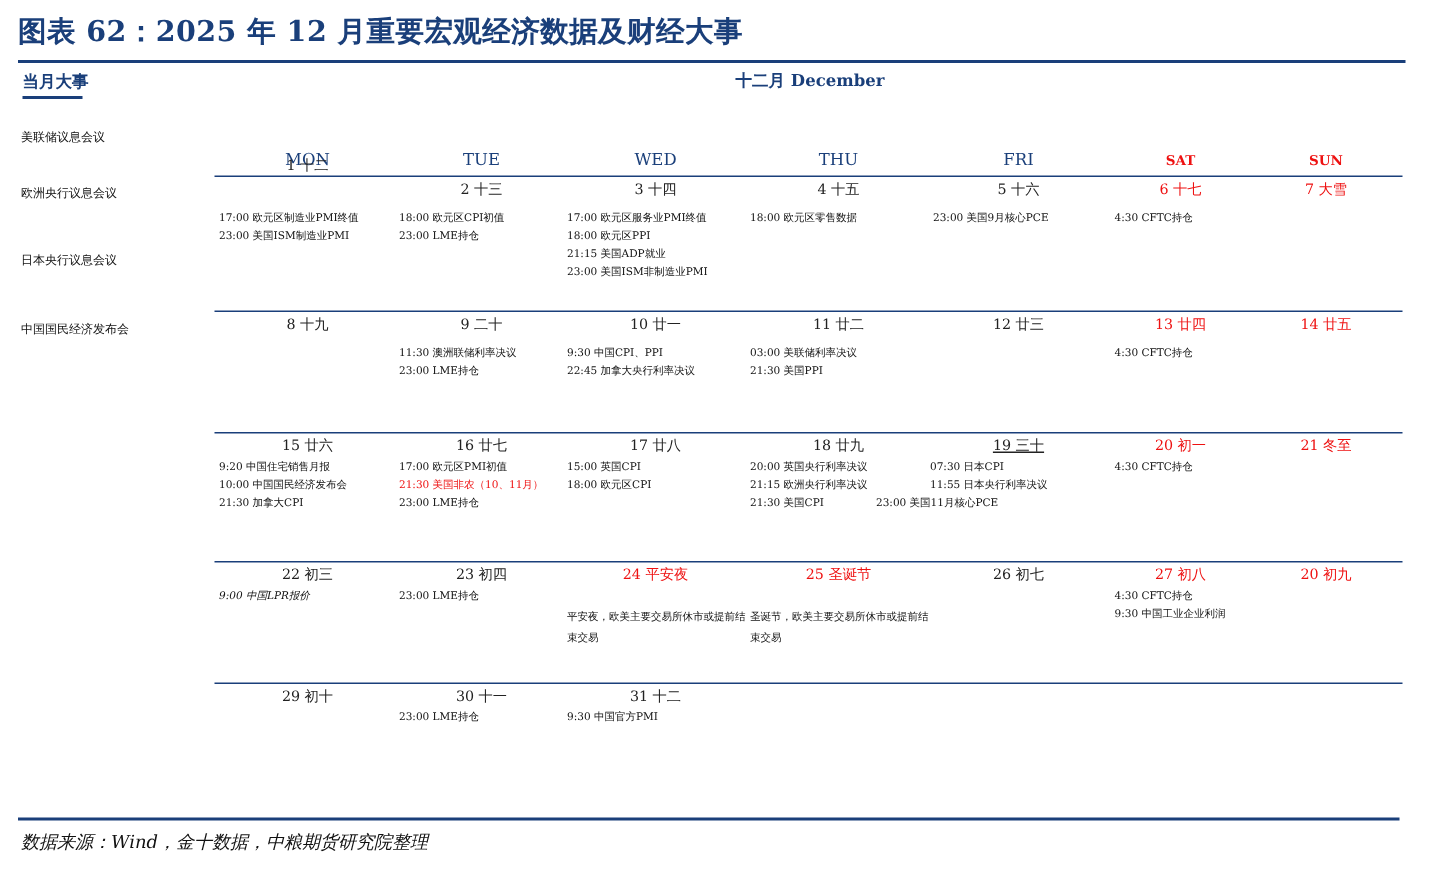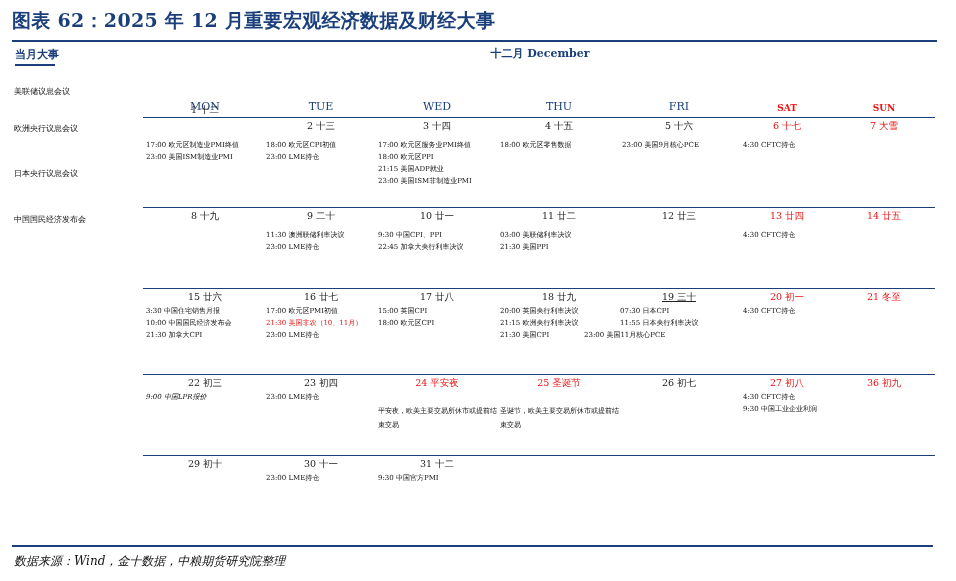--- a/index.html
+++ b/index.html
@@ -74,21 +74,21 @@
     <div class="evt" style="left: 378px; top: 241px;">22:45 加拿大央行利率决议</div>
     <div class="daynum" style="left: 499px; top: 210px;">11 廿二</div>
     <div class="evt" style="left: 500px; top: 229px;">03:00 美联储利率决议</div>
     <div class="evt" style="left: 500px; top: 241px;">21:30 美国PPI</div>
     <div class="daynum" style="left: 619px; top: 210px;">12 廿三</div>
     <div class="daynum red" style="left: 727px; top: 210px;">13 廿四</div>
     <div class="evt" style="left: 743px; top: 229px;">4:30 CFTC持仓</div>
     <div class="daynum red" style="left: 824px; top: 210px;">14 廿五</div>
     <div class="week-rule" style="top: 288px;"></div>
     <div class="daynum" style="left: 145px; top: 291px;">15 廿六</div>
-    <div class="evt" style="left: 146px; top: 305px;">3:30 中国住宅销售月报</div>
+    <div class="evt" style="left: 146px; top: 305px;">9:20 中国住宅销售月报</div>
     <div class="evt" style="left: 146px; top: 317px;">10:00 中国国民经济发布会</div>
     <div class="evt" style="left: 146px; top: 329px;">21:30 加拿大CPI</div>
     <div class="daynum" style="left: 261px; top: 291px;">16 廿七</div>
     <div class="evt" style="left: 266px; top: 305px;">17:00 欧元区PMI初值</div>
     <div class="evt red" style="left: 266px; top: 317px;">21:30 美国非农（10、11月）</div>
     <div class="evt" style="left: 266px; top: 329px;">23:00 LME持仓</div>
     <div class="daynum" style="left: 377px; top: 291px;">17 廿八</div>
     <div class="evt" style="left: 378px; top: 305px;">15:00 英国CPI</div>
     <div class="evt" style="left: 378px; top: 317px;">18:00 欧元区CPI</div>
     <div class="daynum" style="left: 499px; top: 291px;">18 廿九</div>
@@ -108,21 +108,21 @@
     <div class="daynum" style="left: 261px; top: 377px;">23 初四</div>
     <div class="evt" style="left: 266px; top: 391px;">23:00 LME持仓</div>
     <div class="daynum red" style="left: 377px; top: 377px;">24 平安夜</div>
     <div class="note" style="left: 378px; top: 404px;">平安夜，欧美主要交易所休市或提前结束交易</div>
     <div class="daynum red" style="left: 499px; top: 377px;">25 圣诞节</div>
     <div class="note" style="left: 500px; top: 404px;">圣诞节，欧美主要交易所休市或提前结束交易</div>
     <div class="daynum" style="left: 619px; top: 377px;">26 初七</div>
     <div class="daynum red" style="left: 727px; top: 377px;">27 初八</div>
     <div class="evt" style="left: 743px; top: 391px;">4:30 CFTC持仓</div>
     <div class="evt" style="left: 743px; top: 403px;">9:30 中国工业企业利润</div>
-    <div class="daynum red" style="left: 824px; top: 377px;">36 初九</div>
+    <div class="daynum red" style="left: 824px; top: 377px;">20 初九</div>
     <div class="week-rule" style="top: 455px;"></div>
     <div class="daynum" style="left: 145px; top: 458px;">29 初十</div>
     <div class="daynum" style="left: 261px; top: 458px;">30 十一</div>
     <div class="evt" style="left: 266px; top: 472px;">23:00 LME持仓</div>
     <div class="daynum" style="left: 377px; top: 458px;">31 十二</div>
     <div class="evt" style="left: 378px; top: 472px;">9:30 中国官方PMI</div>
   </div>
 
 <div class="foot-rule"></div>
 <div class="source">数据来源：Wind，金十数据，中粮期货研究院整理</div>

